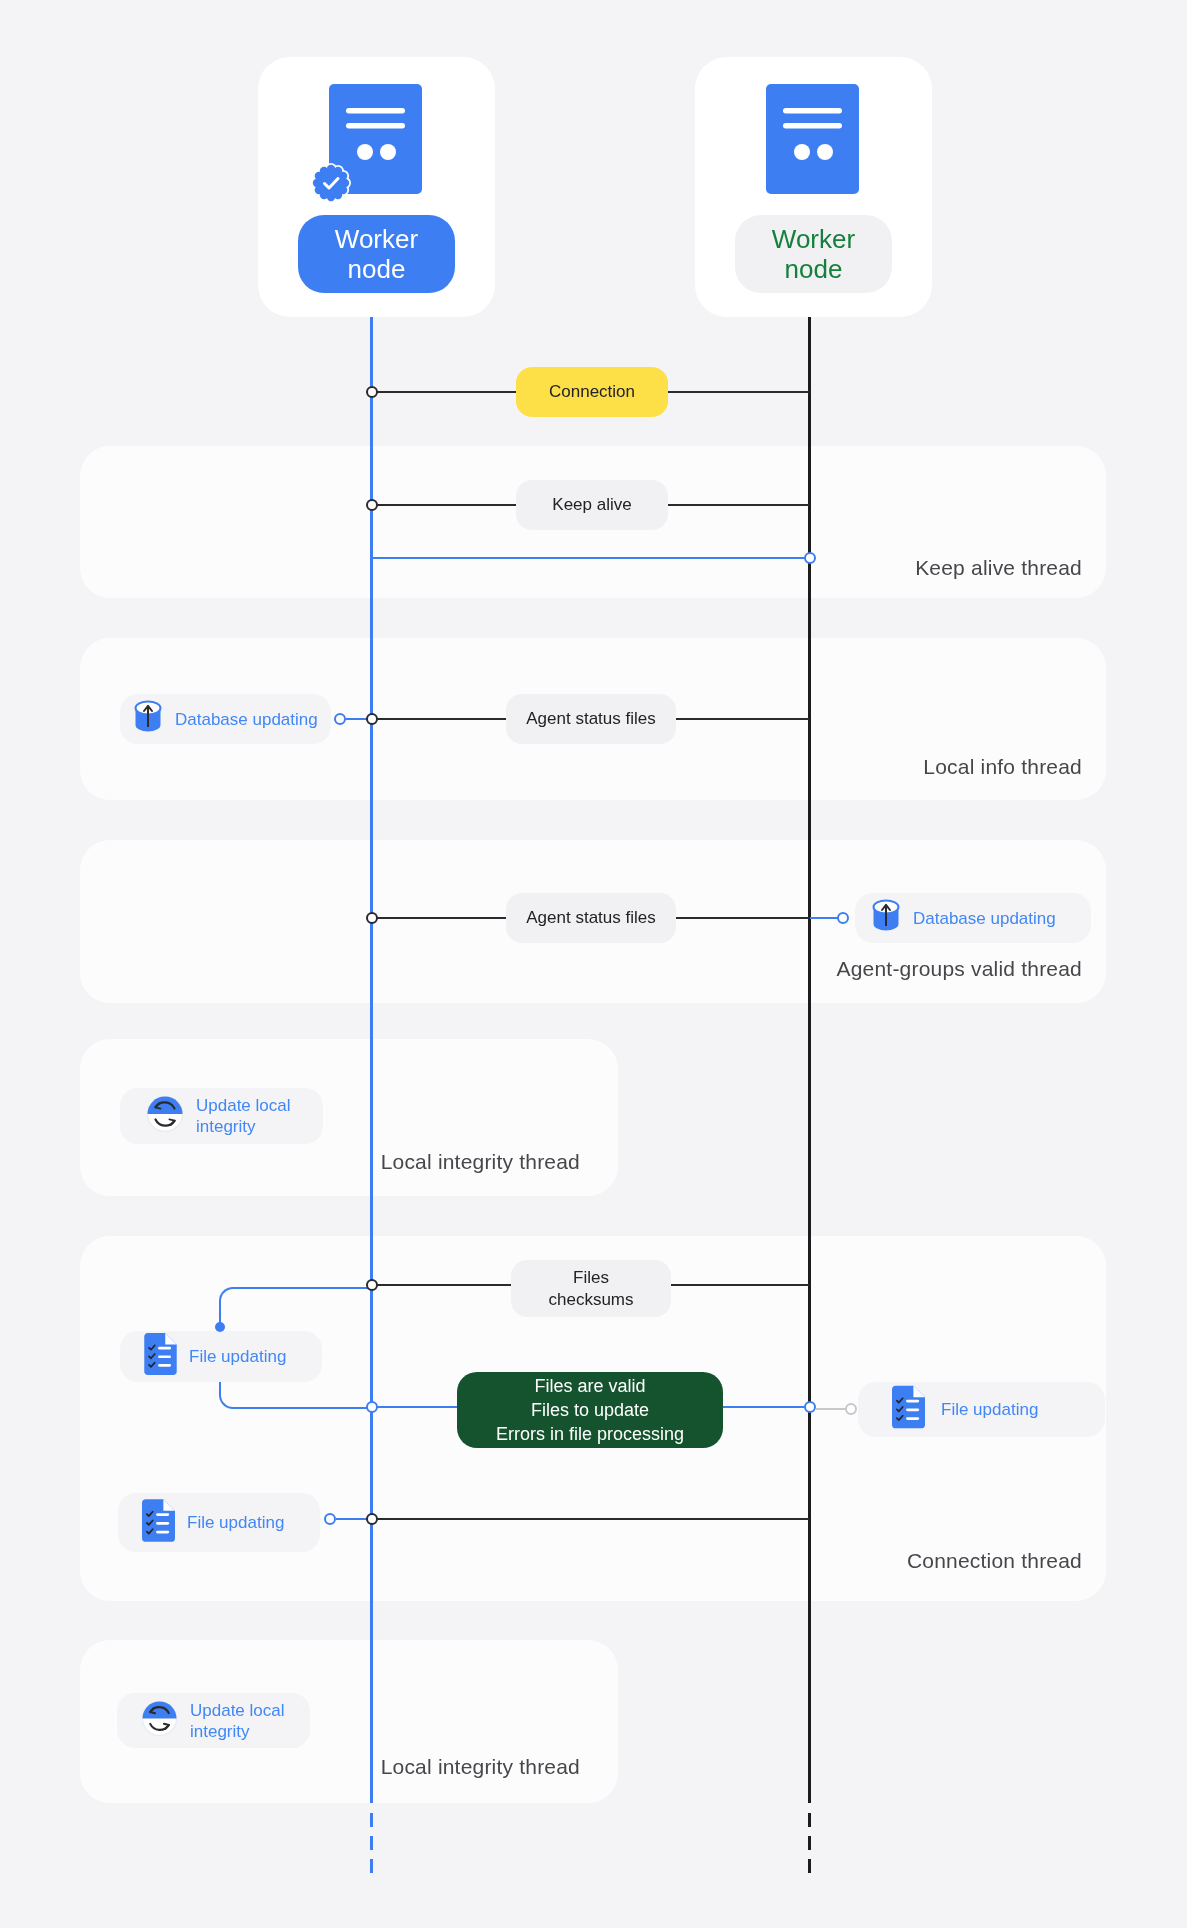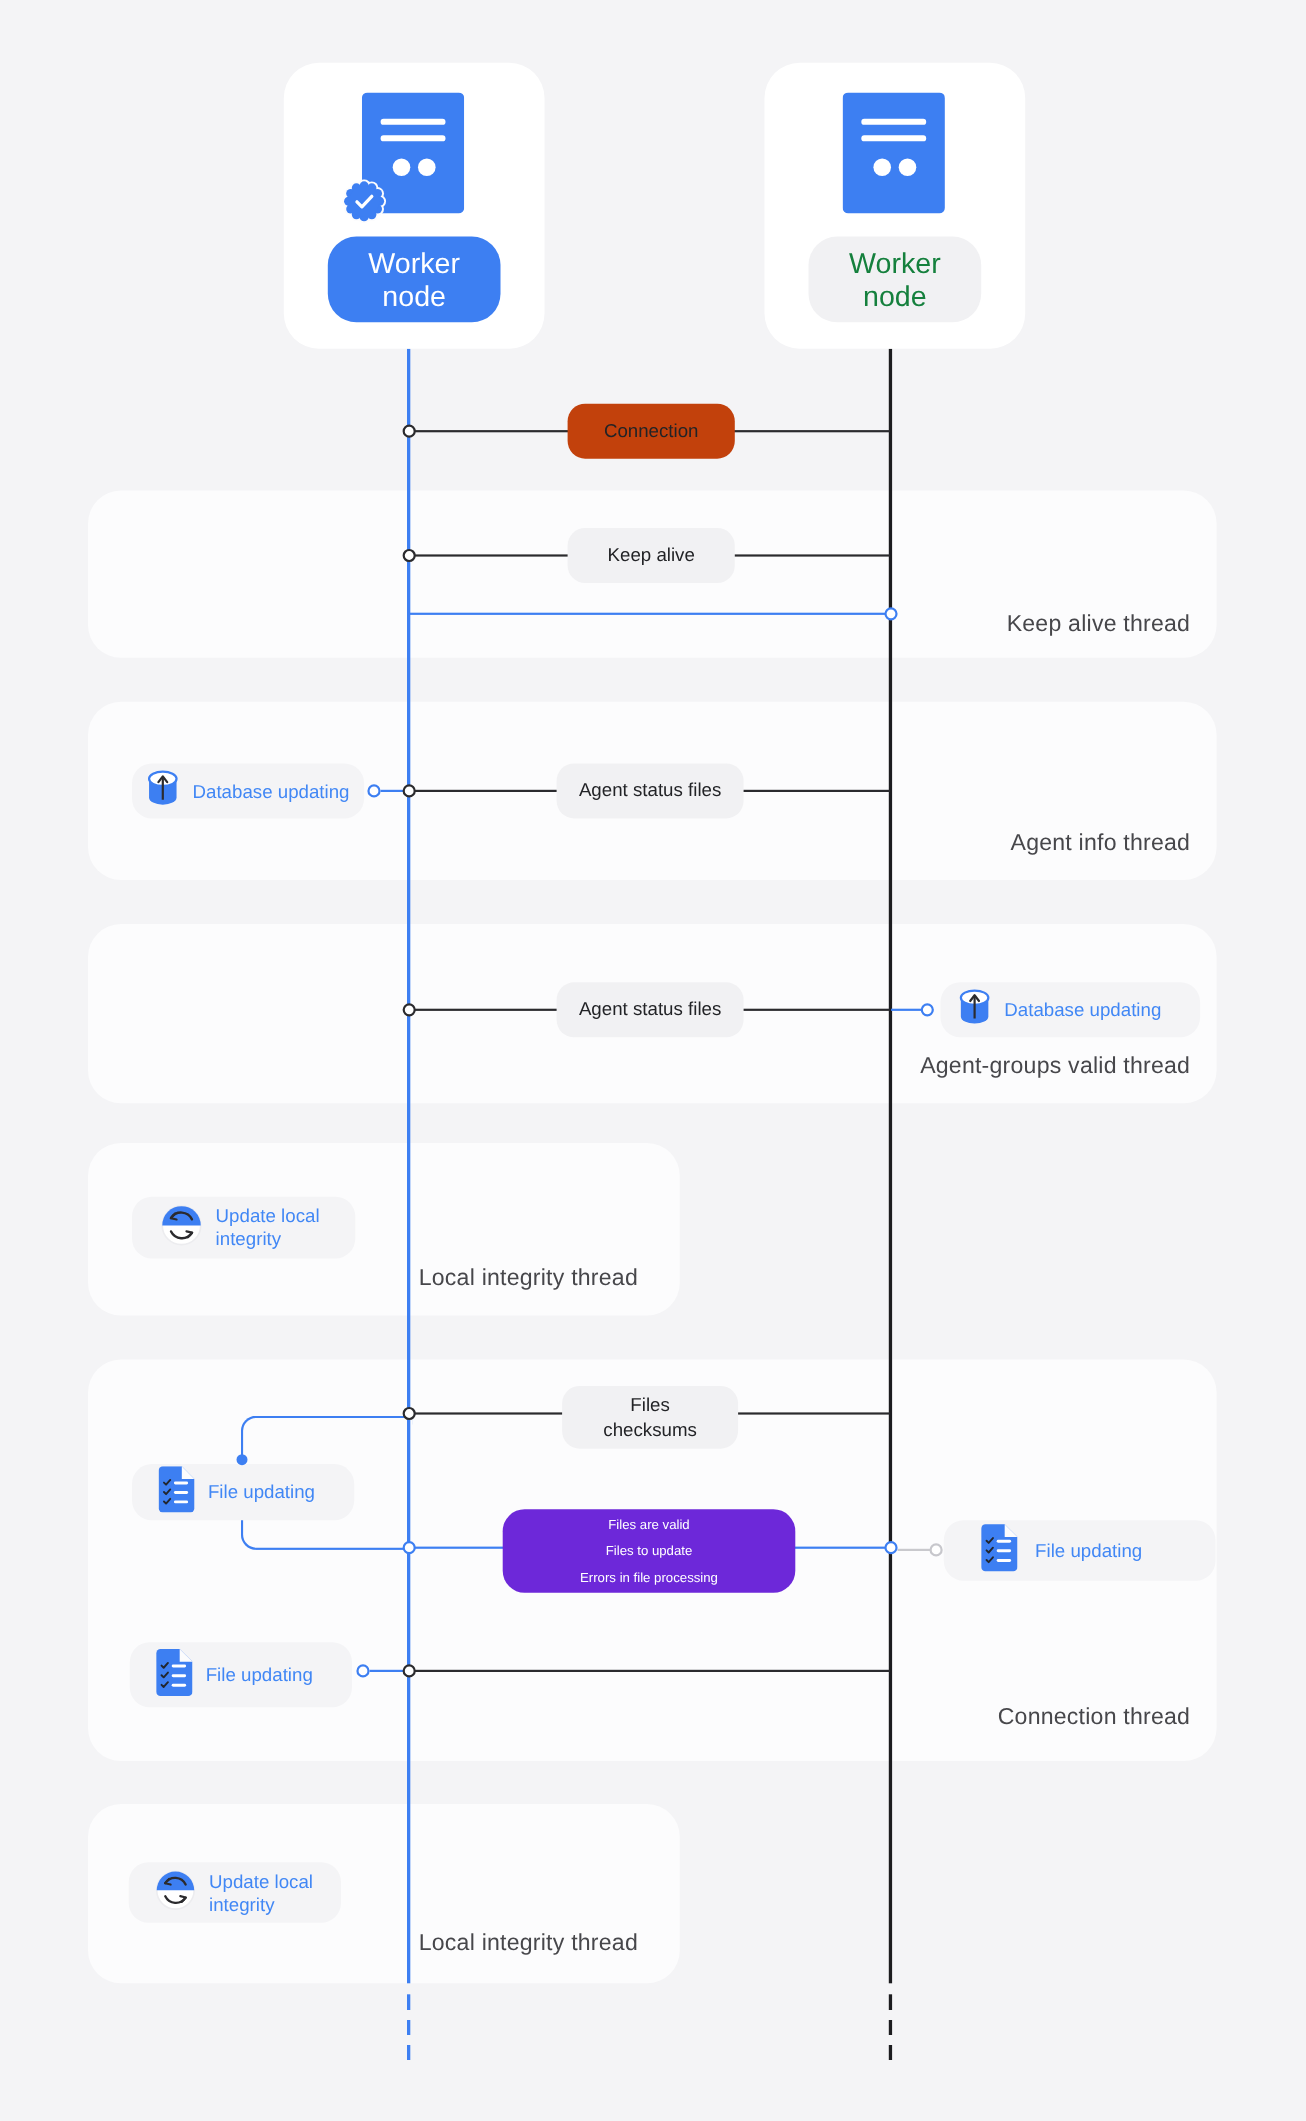--- a/index.html
+++ b/index.html
@@ -26,44 +26,44 @@
   .hline.gray{background:#c9c9cd;}
   .elbow{position:absolute;border:0 solid #3d7ff2;}
   .circle{position:absolute;width:12px;height:12px;border-radius:50%;background:#fff;
           border:2px solid #2b2b2e;box-sizing:border-box;}
   .circle.blue{border-color:#3d7ff2;}
   .circle.gray{border-color:#c7c7cc;}
   .dot{position:absolute;width:10px;height:10px;border-radius:50%;background:#3d7ff2;}
   .pill{position:absolute;background:#f1f1f3;border-radius:16px;color:#222326;font-size:17px;
         line-height:22px;display:flex;flex-direction:column;align-items:center;justify-content:center;
         text-align:center;white-space:nowrap;}
-  .pill.white{background:#c2410c;}
+  .pill.white{background:#fde047;}
   .chip{position:absolute;background:#f4f4f6;border-radius:18px;color:#4187f5;font-size:17px;
         line-height:21px;display:flex;align-items:center;gap:12px;padding:0 14px 0 13px;
         box-sizing:border-box;white-space:nowrap;}
   .chip svg{flex-shrink:0;}
   .chip .lines{display:flex;flex-direction:column;}
-  .tooltip{position:absolute;background:#6d28d9;border-radius:20px;color:#ffffff;font-size:12px;
+  .tooltip{position:absolute;background:#14532d;border-radius:20px;color:#ffffff;font-size:18px;
            line-height:24px;display:flex;flex-direction:column;align-items:center;justify-content:center;
            text-align:center;}
 </style>
 </head>
 <body>
 
 <div class="canvas">
 
   <div class="panel" style="left:80px;top:446px;width:1026px;height:152px;"></div>
   <div class="panel" style="left:80px;top:638px;width:1026px;height:162px;"></div>
   <div class="panel" style="left:80px;top:840px;width:1026px;height:163px;"></div>
   <div class="panel" style="left:80px;top:1039px;width:538px;height:157px;"></div>
   <div class="panel" style="left:80px;top:1236px;width:1026px;height:365px;"></div>
   <div class="panel" style="left:80px;top:1640px;width:538px;height:163px;"></div>
 
   <div class="thread-label" style="right:105px;top:556px;">Keep alive thread</div>
-  <div class="thread-label" style="right:105px;top:755px;">Agent info thread</div>
+  <div class="thread-label" style="right:105px;top:755px;">Local info thread</div>
   <div class="thread-label" style="right:105px;top:957px;">Agent-groups valid thread</div>
   <div class="thread-label" style="right:607px;top:1150px;">Local integrity thread</div>
   <div class="thread-label" style="right:105px;top:1549px;">Connection thread</div>
   <div class="thread-label" style="right:607px;top:1755px;">Local integrity thread</div>
 
   <div class="lifeline blue" style="left:370px;top:317px;height:1486px;"></div>
   <div class="lifeline dark" style="left:808px;top:317px;height:1486px;"></div>
   <div class="lifedash blue" style="left:370px;top:1813px;"></div>
   <div class="lifedash dark" style="left:808px;top:1813px;"></div>
 

